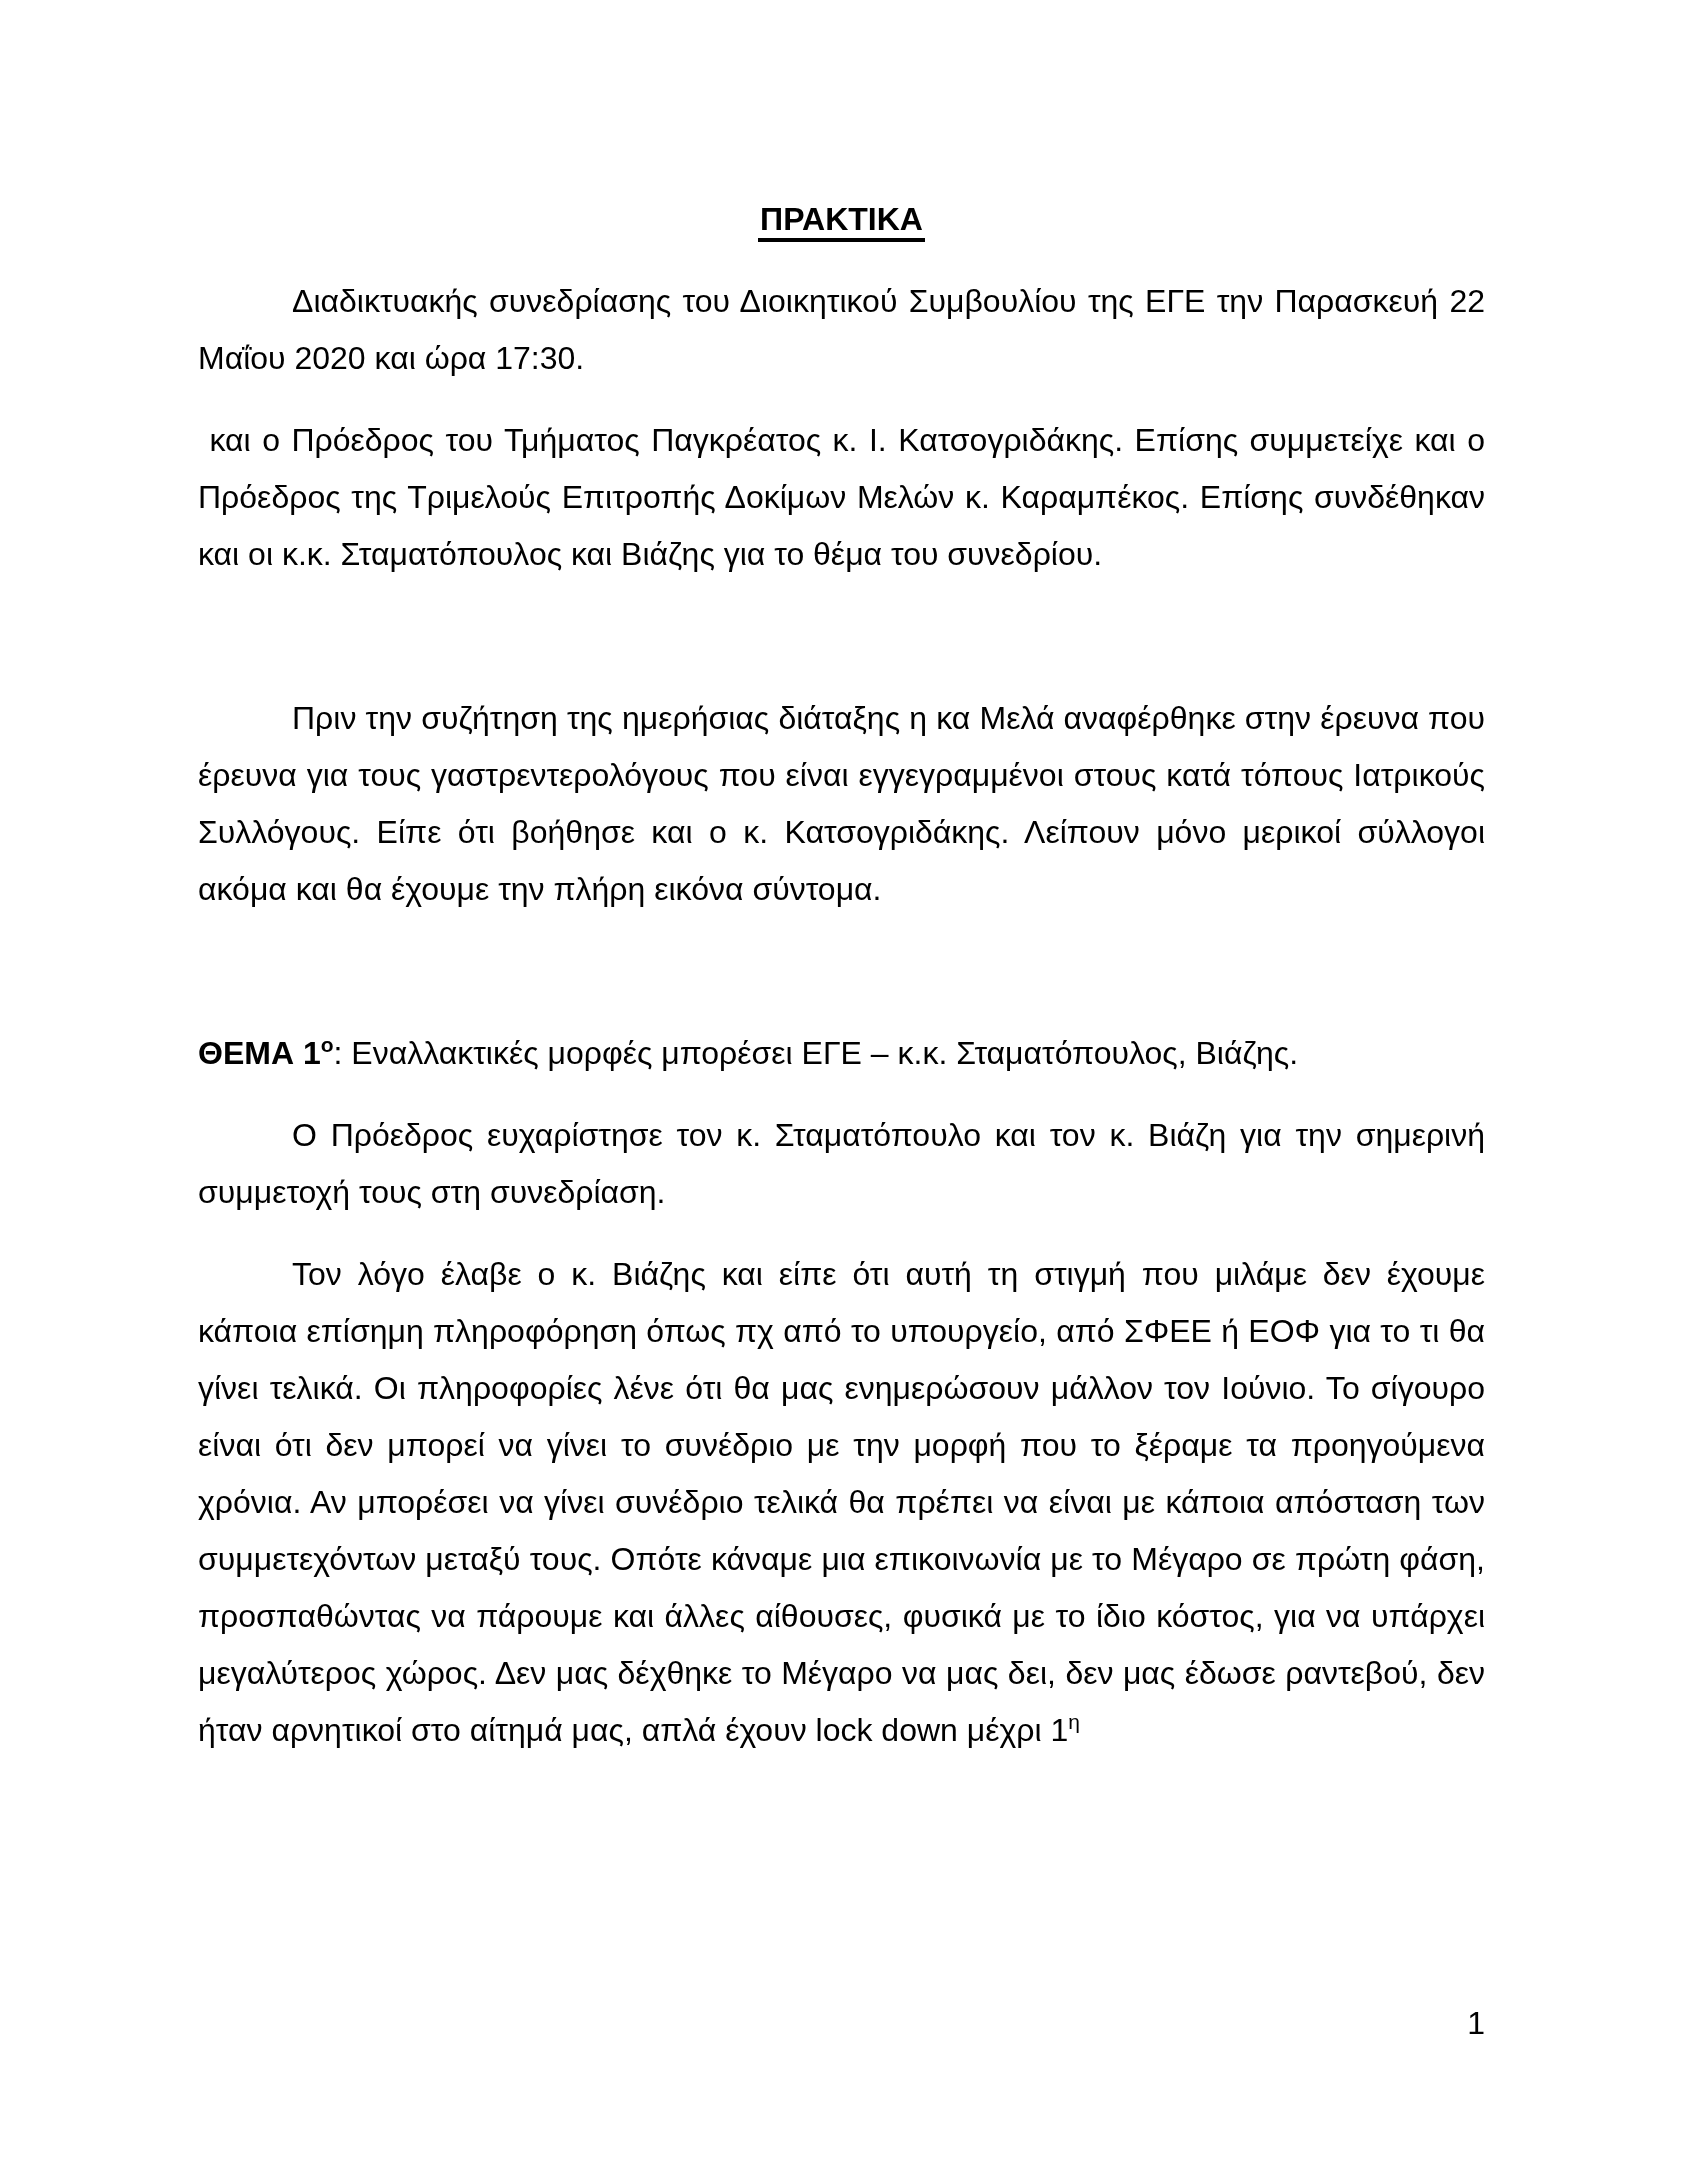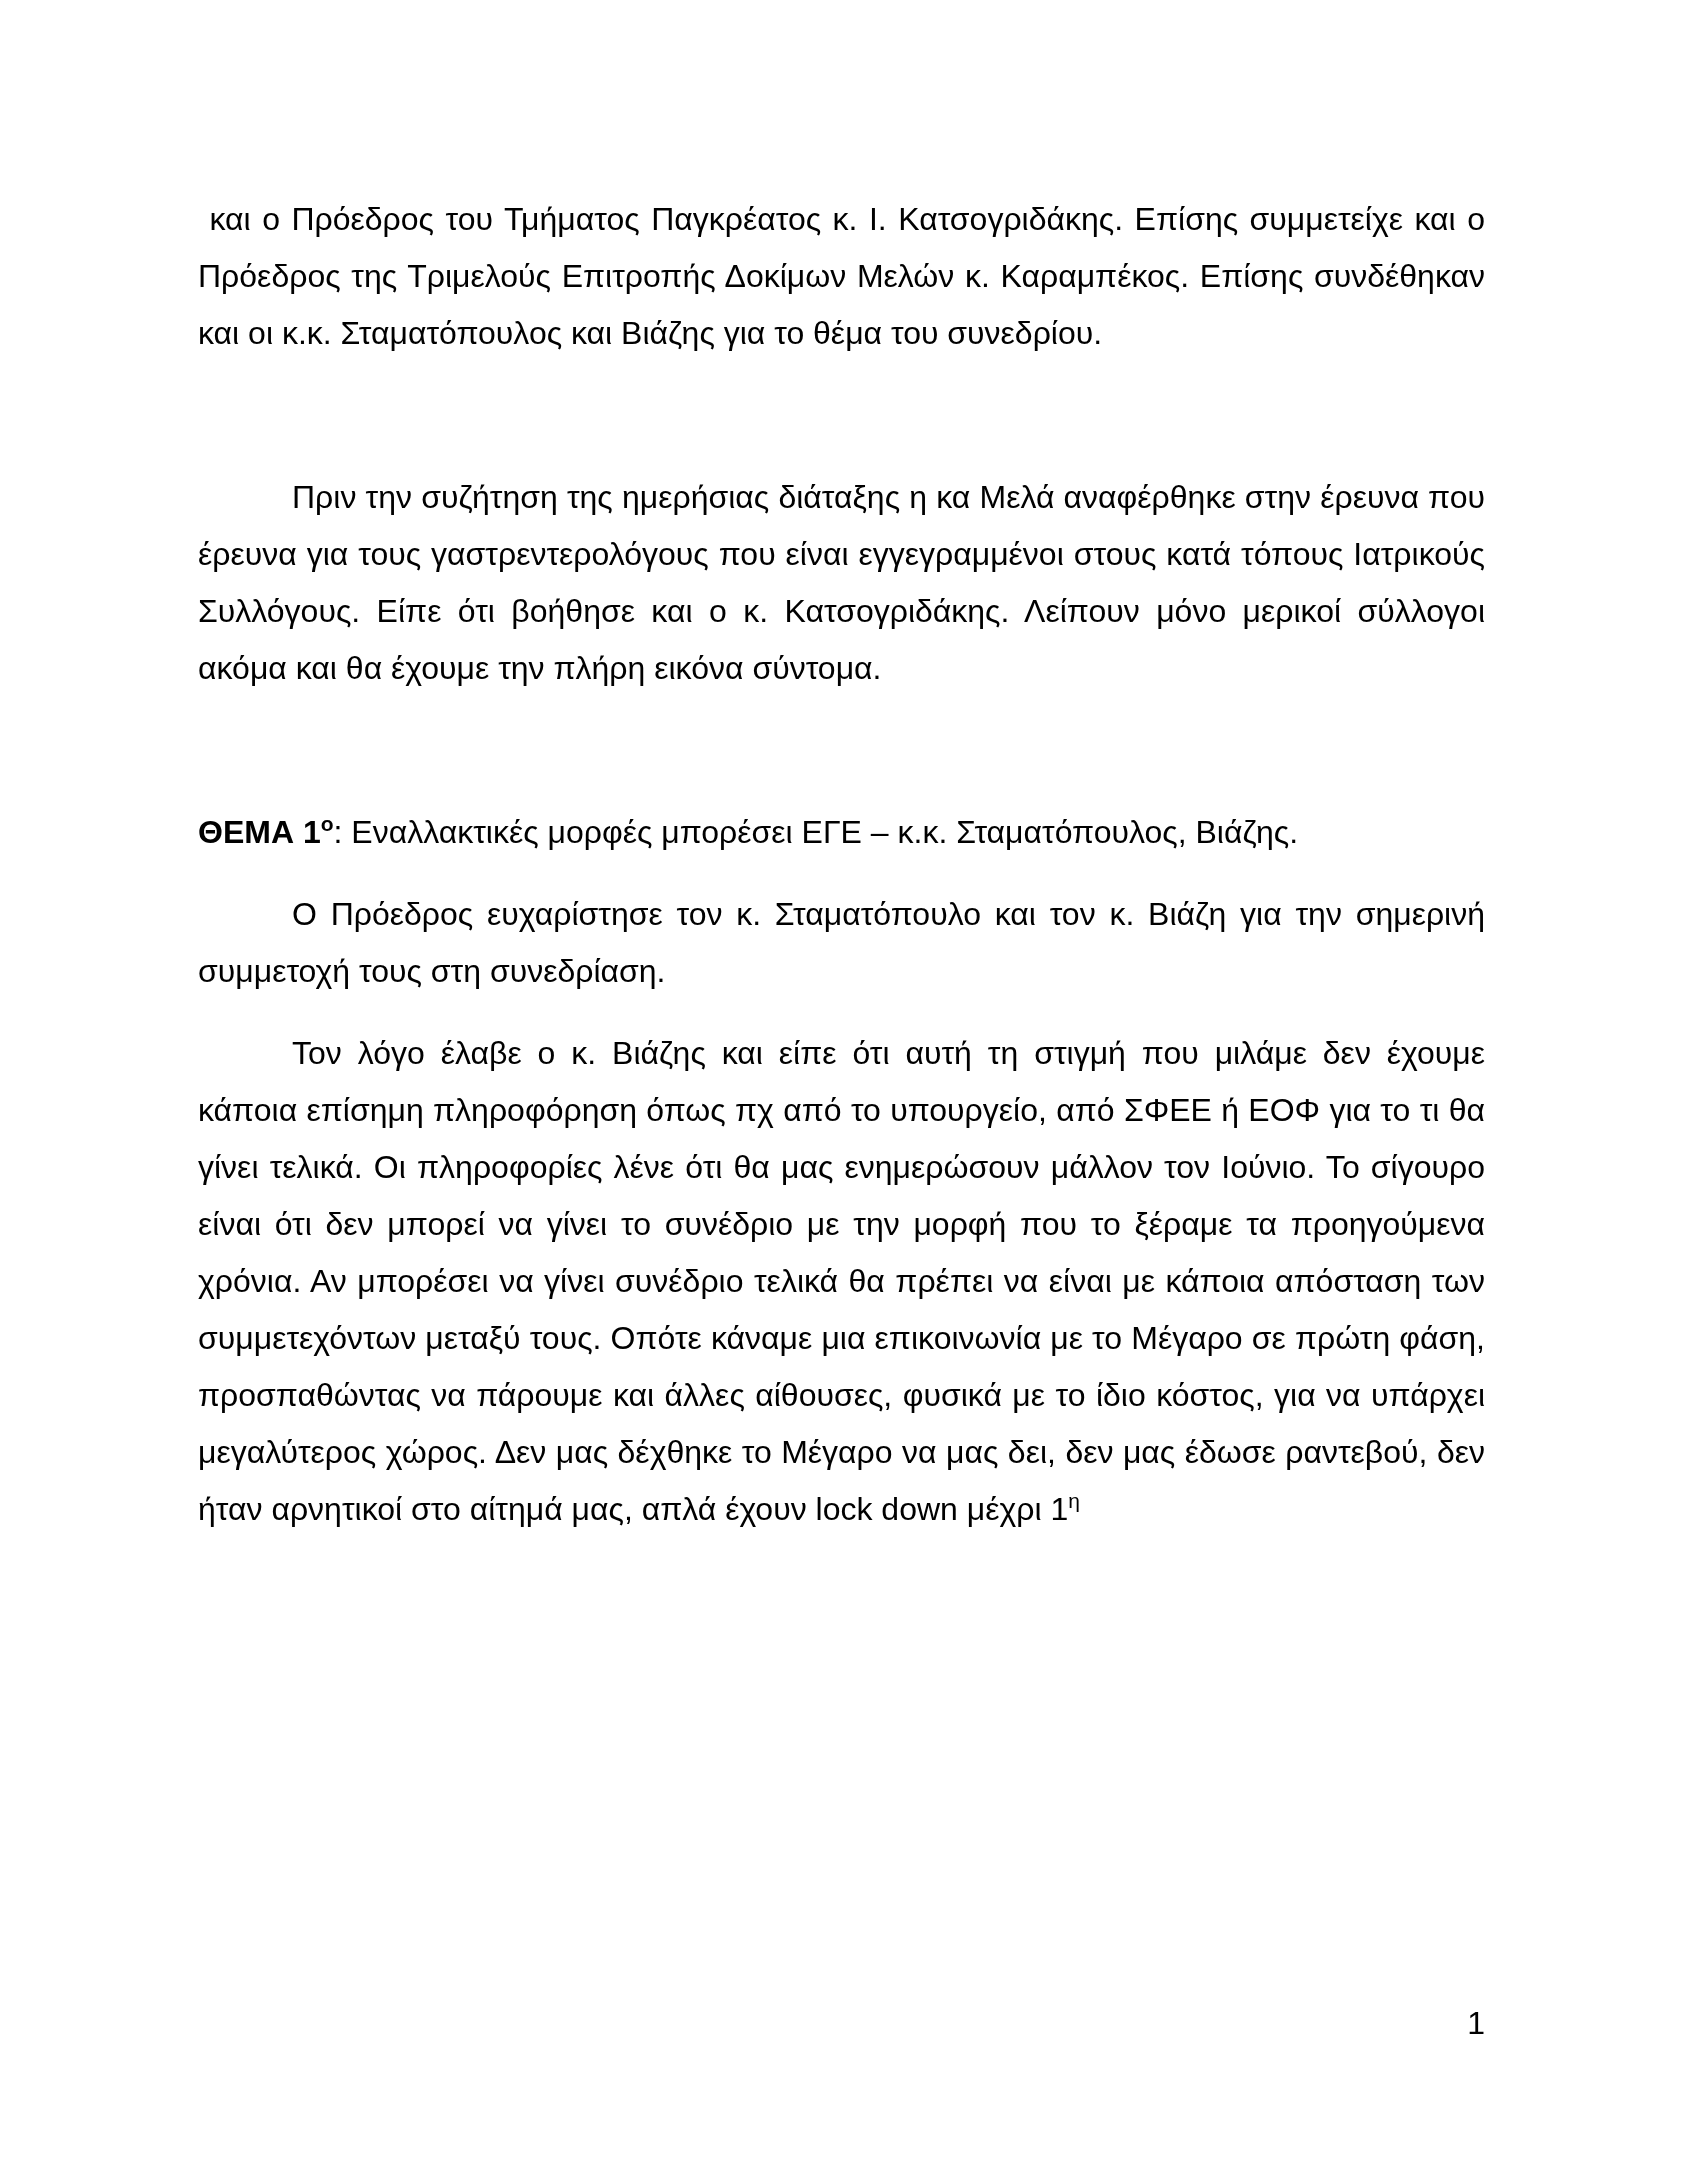--- a/index.html
+++ b/index.html
@@ -61,21 +61,23 @@
     font-size: 32px;
     line-height: 57px;
     text-align: right;
   }
 </style>
 </head>
 <body>
 
 <div class="page">
   <div class="content">
+    <div class="doc-title"><span class="underline">ΠΡΑΚΤΙΚΑ</span></div>
     <div>
+        <p class="para indent"><span>Διαδικτυακής συνεδρίασης του Διοικητικού Συμβουλίου της ΕΓΕ την Παρασκευή 22 Μαΐου 2020 και ώρα 17:30.</span></p>
         <p class="para"><span>&nbsp;και ο Πρόεδρος του Τμήματος Παγκρέατος κ. Ι. Κατσογριδάκης. Επίσης συμμετείχε και ο Πρόεδρος της Τριμελούς Επιτροπής Δοκίμων Μελών κ. Καραμπέκος. Επίσης συνδέθηκαν και οι κ.κ. Σταματόπουλος και Βιάζης για το θέμα του συνεδρίου.</span></p>
         <p class="para empty"></p>
         <p class="para indent"><span>Πριν την συζήτηση της ημερήσιας διάταξης η κα Μελά αναφέρθηκε στην έρευνα που έρευνα για τους γαστρεντερολόγους που είναι εγγεγραμμένοι στους κατά τόπους Ιατρικούς Συλλόγους. Είπε ότι βοήθησε και ο κ. Κατσογριδάκης. Λείπουν μόνο μερικοί σύλλογοι ακόμα και θα έχουμε την πλήρη εικόνα σύντομα.</span></p>
         <p class="para empty"></p>
         <p class="para"><span class="bold">ΘΕΜΑ 1</span><span class="bold sup">ο</span><span>: Εναλλακτικές μορφές μπορέσει ΕΓΕ – κ.κ. Σταματόπουλος, Βιάζης.</span></p>
         <p class="para indent"><span>Ο Πρόεδρος ευχαρίστησε τον κ. Σταματόπουλο και τον κ. Βιάζη για την σημερινή συμμετοχή τους στη συνεδρίαση.</span></p>
         <p class="para indent"><span>Τον λόγο έλαβε ο κ. Βιάζης και είπε ότι αυτή τη στιγμή που μιλάμε δεν έχουμε κάποια επίσημη πληροφόρηση όπως πχ από το υπουργείο, από ΣΦΕΕ ή ΕΟΦ για το τι θα γίνει τελικά. Οι πληροφορίες λένε ότι θα μας ενημερώσουν μάλλον τον Ιούνιο. Το σίγουρο είναι ότι δεν μπορεί να γίνει το συνέδριο με την μορφή που το ξέραμε τα προηγούμενα χρόνια. Αν μπορέσει να γίνει συνέδριο τελικά θα πρέπει να είναι με κάποια απόσταση των συμμετεχόντων μεταξύ τους. Οπότε κάναμε μια επικοινωνία με το Μέγαρο σε πρώτη φάση, προσπαθώντας να πάρουμε και άλλες αίθουσες, φυσικά με το ίδιο κόστος, για να υπάρχει μεγαλύτερος χώρος. Δεν μας δέχθηκε το Μέγαρο να μας δει, δεν μας έδωσε ραντεβού, δεν ήταν αρνητικοί στο αίτημά μας, απλά έχουν lock down μέχρι 1</span><span class="sup">η</span></p>
       </div>
   </div>
   <div class="page-number">1</div>

